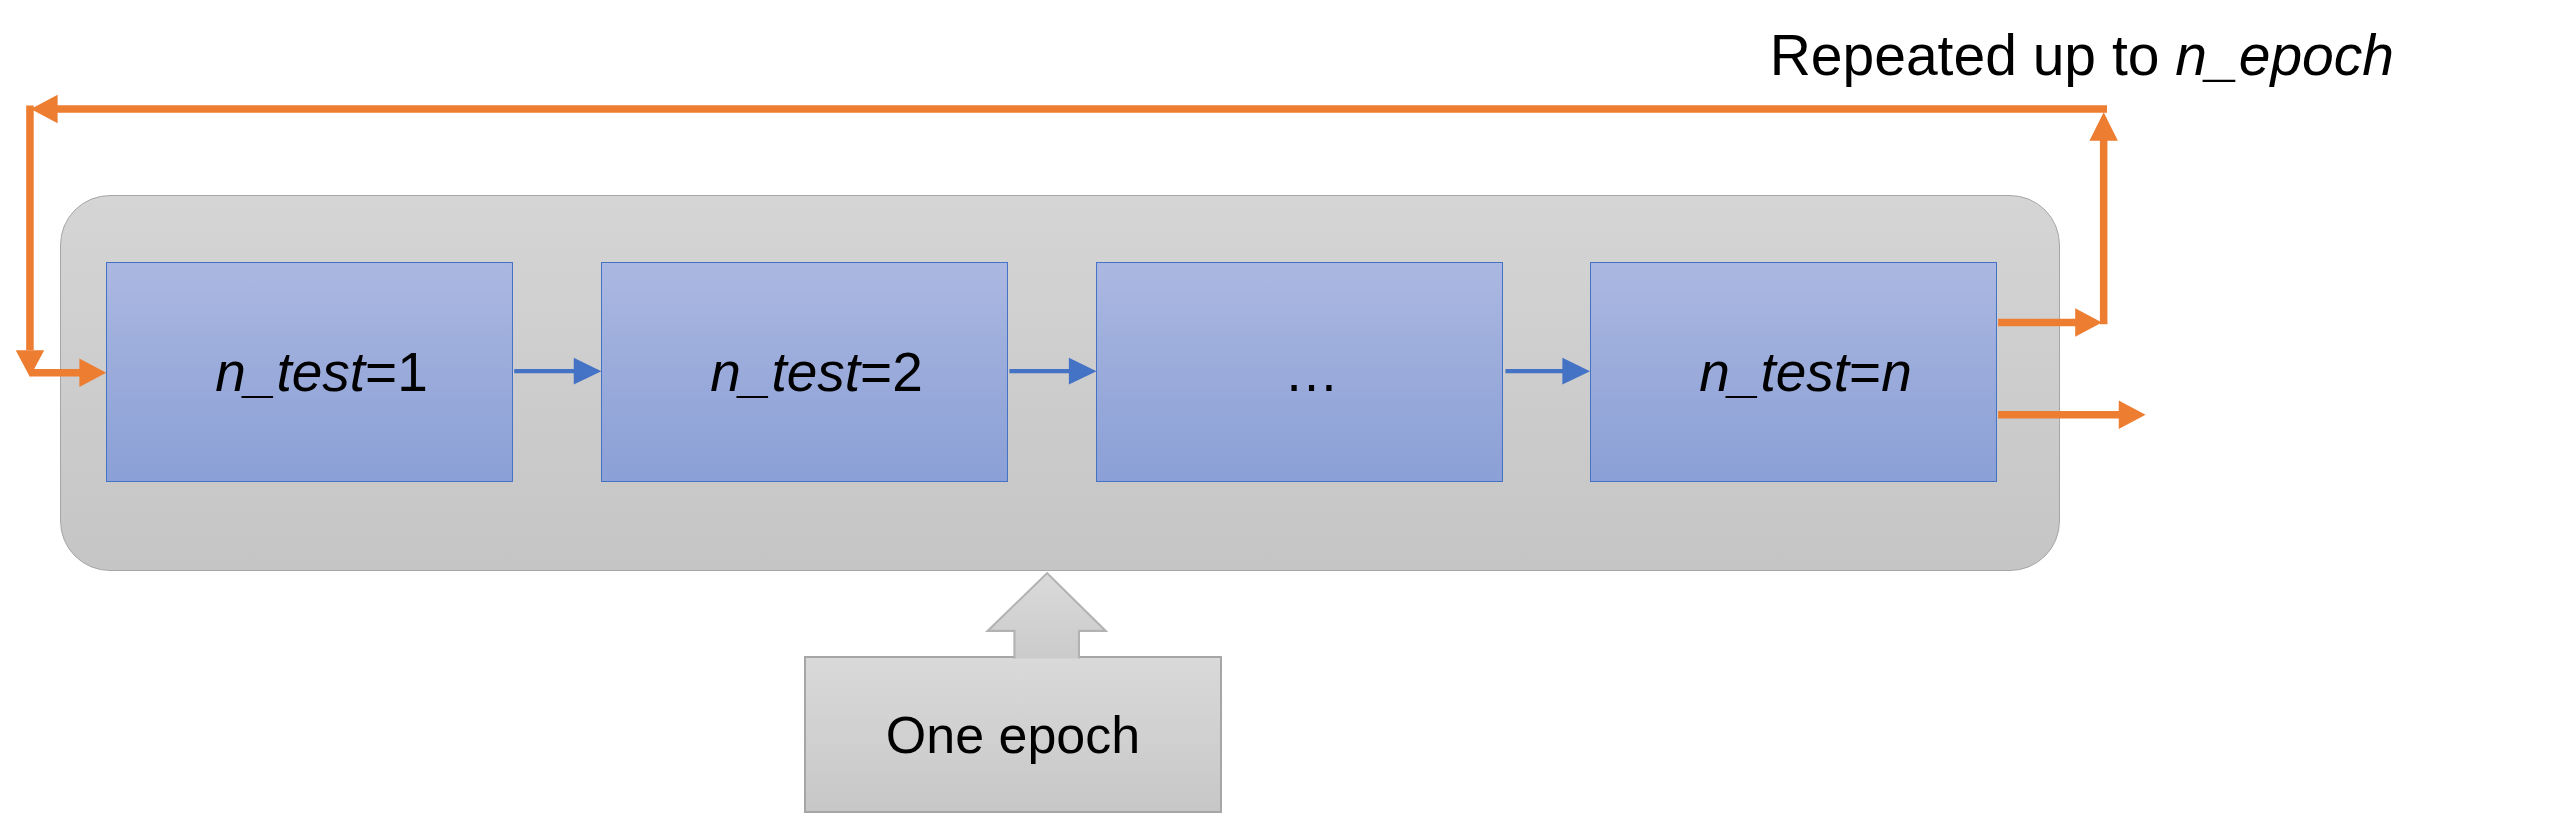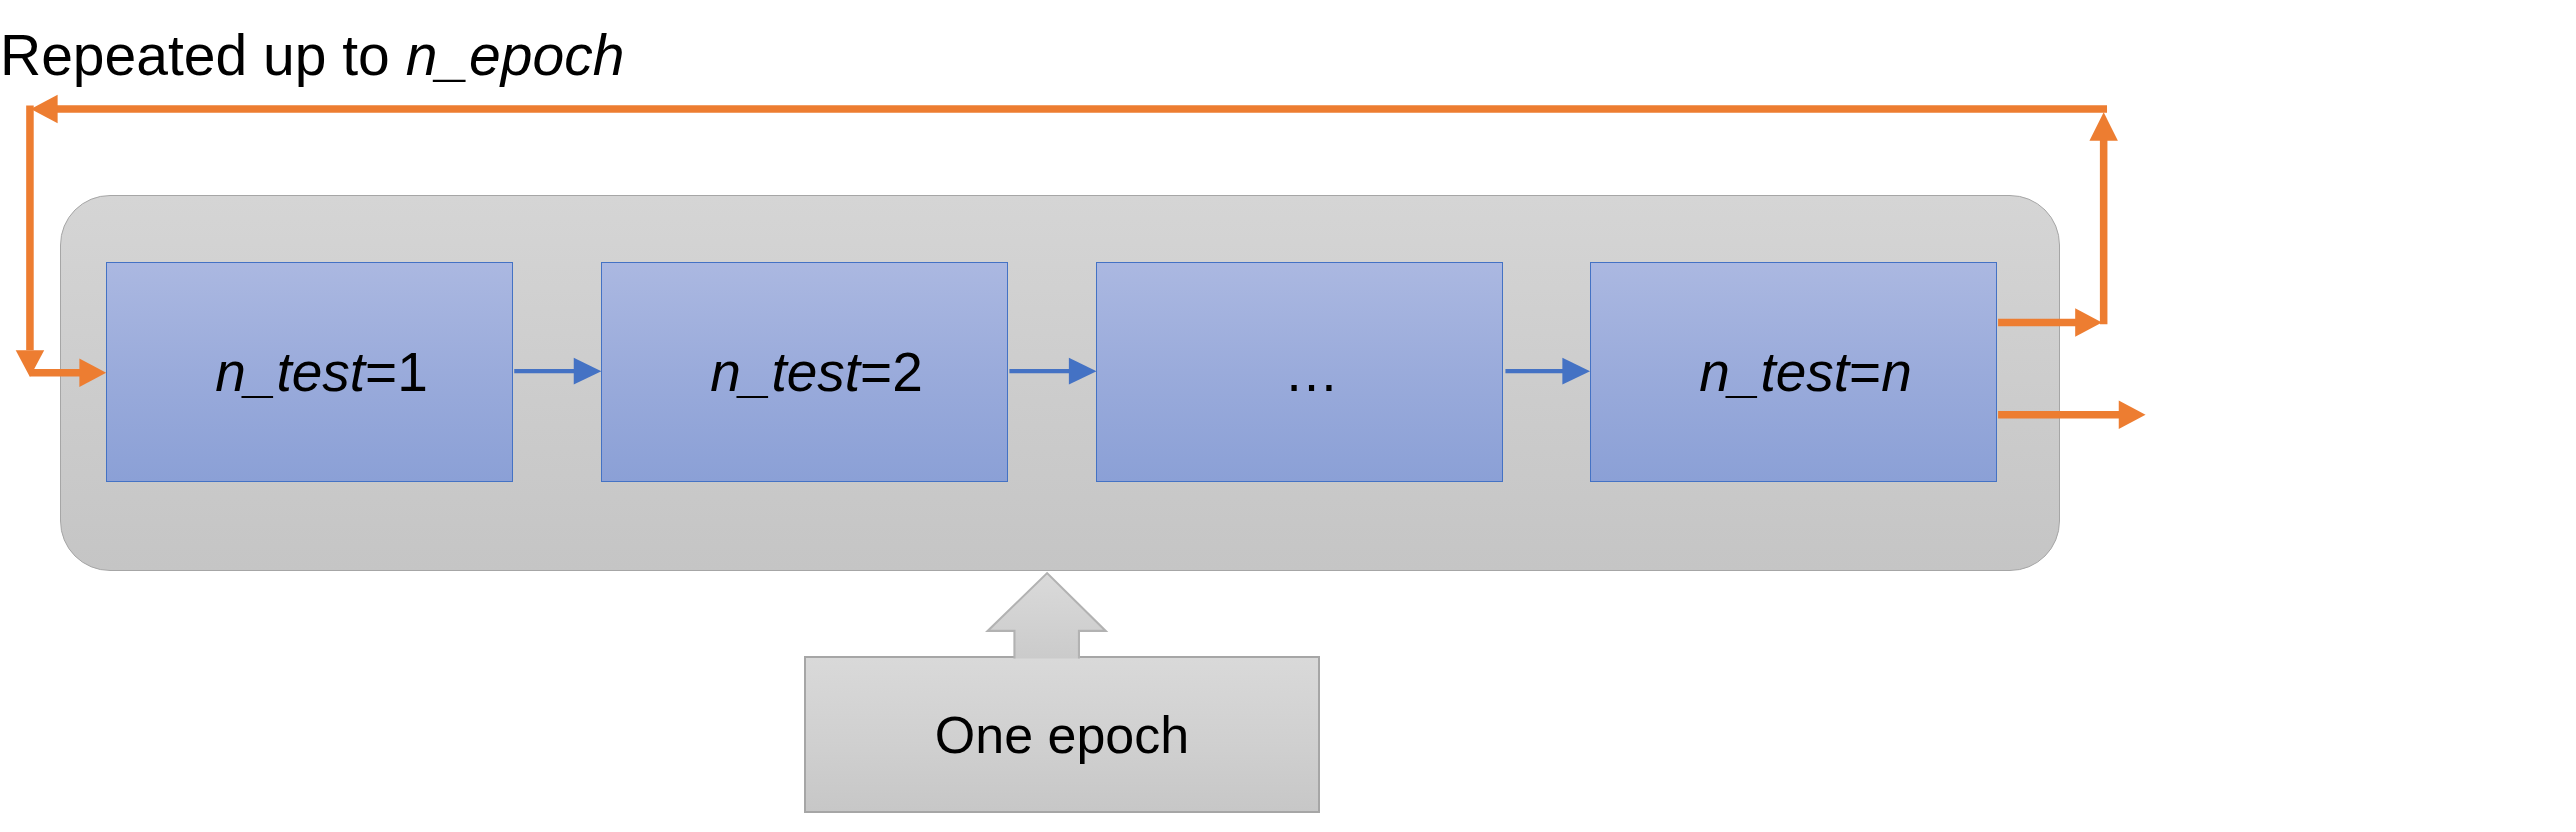--- a/index.html
+++ b/index.html
@@ -15,21 +15,21 @@
     width: 2576px;
     height: 832px;
     overflow: hidden;
     background: #ffffff;
   }
   .title {
     position: absolute;
     left: 0;
     top: 22px;
     width: 2394px;
-    text-align: left;
+    text-align: right;
     font-size: 57px;
     color: #000000;
     white-space: nowrap;
   }
   .it { font-style: italic; }
   .epoch-container {
     position: absolute;
     left: 60px;
     top: 195px;
     width: 2000px;
@@ -76,21 +76,21 @@
     align-items: center;
     justify-content: center;
     font-size: 54px;
     color: #000000;
     white-space: nowrap;
   }
   .one-epoch-box {
     position: absolute;
     left: 804px;
     top: 656px;
-    width: 516px;
+    width: 418px;
     height: 157px;
     box-sizing: border-box;
     border: 2.5px solid #a6a6a6;
     background: linear-gradient(180deg, #d9d9d9 0%, #cfcfcf 60%, #c7c7c7 100%);
     display: flex;
     align-items: center;
     justify-content: center;
     font-size: 52px;
     color: #000000;
     white-space: nowrap;

